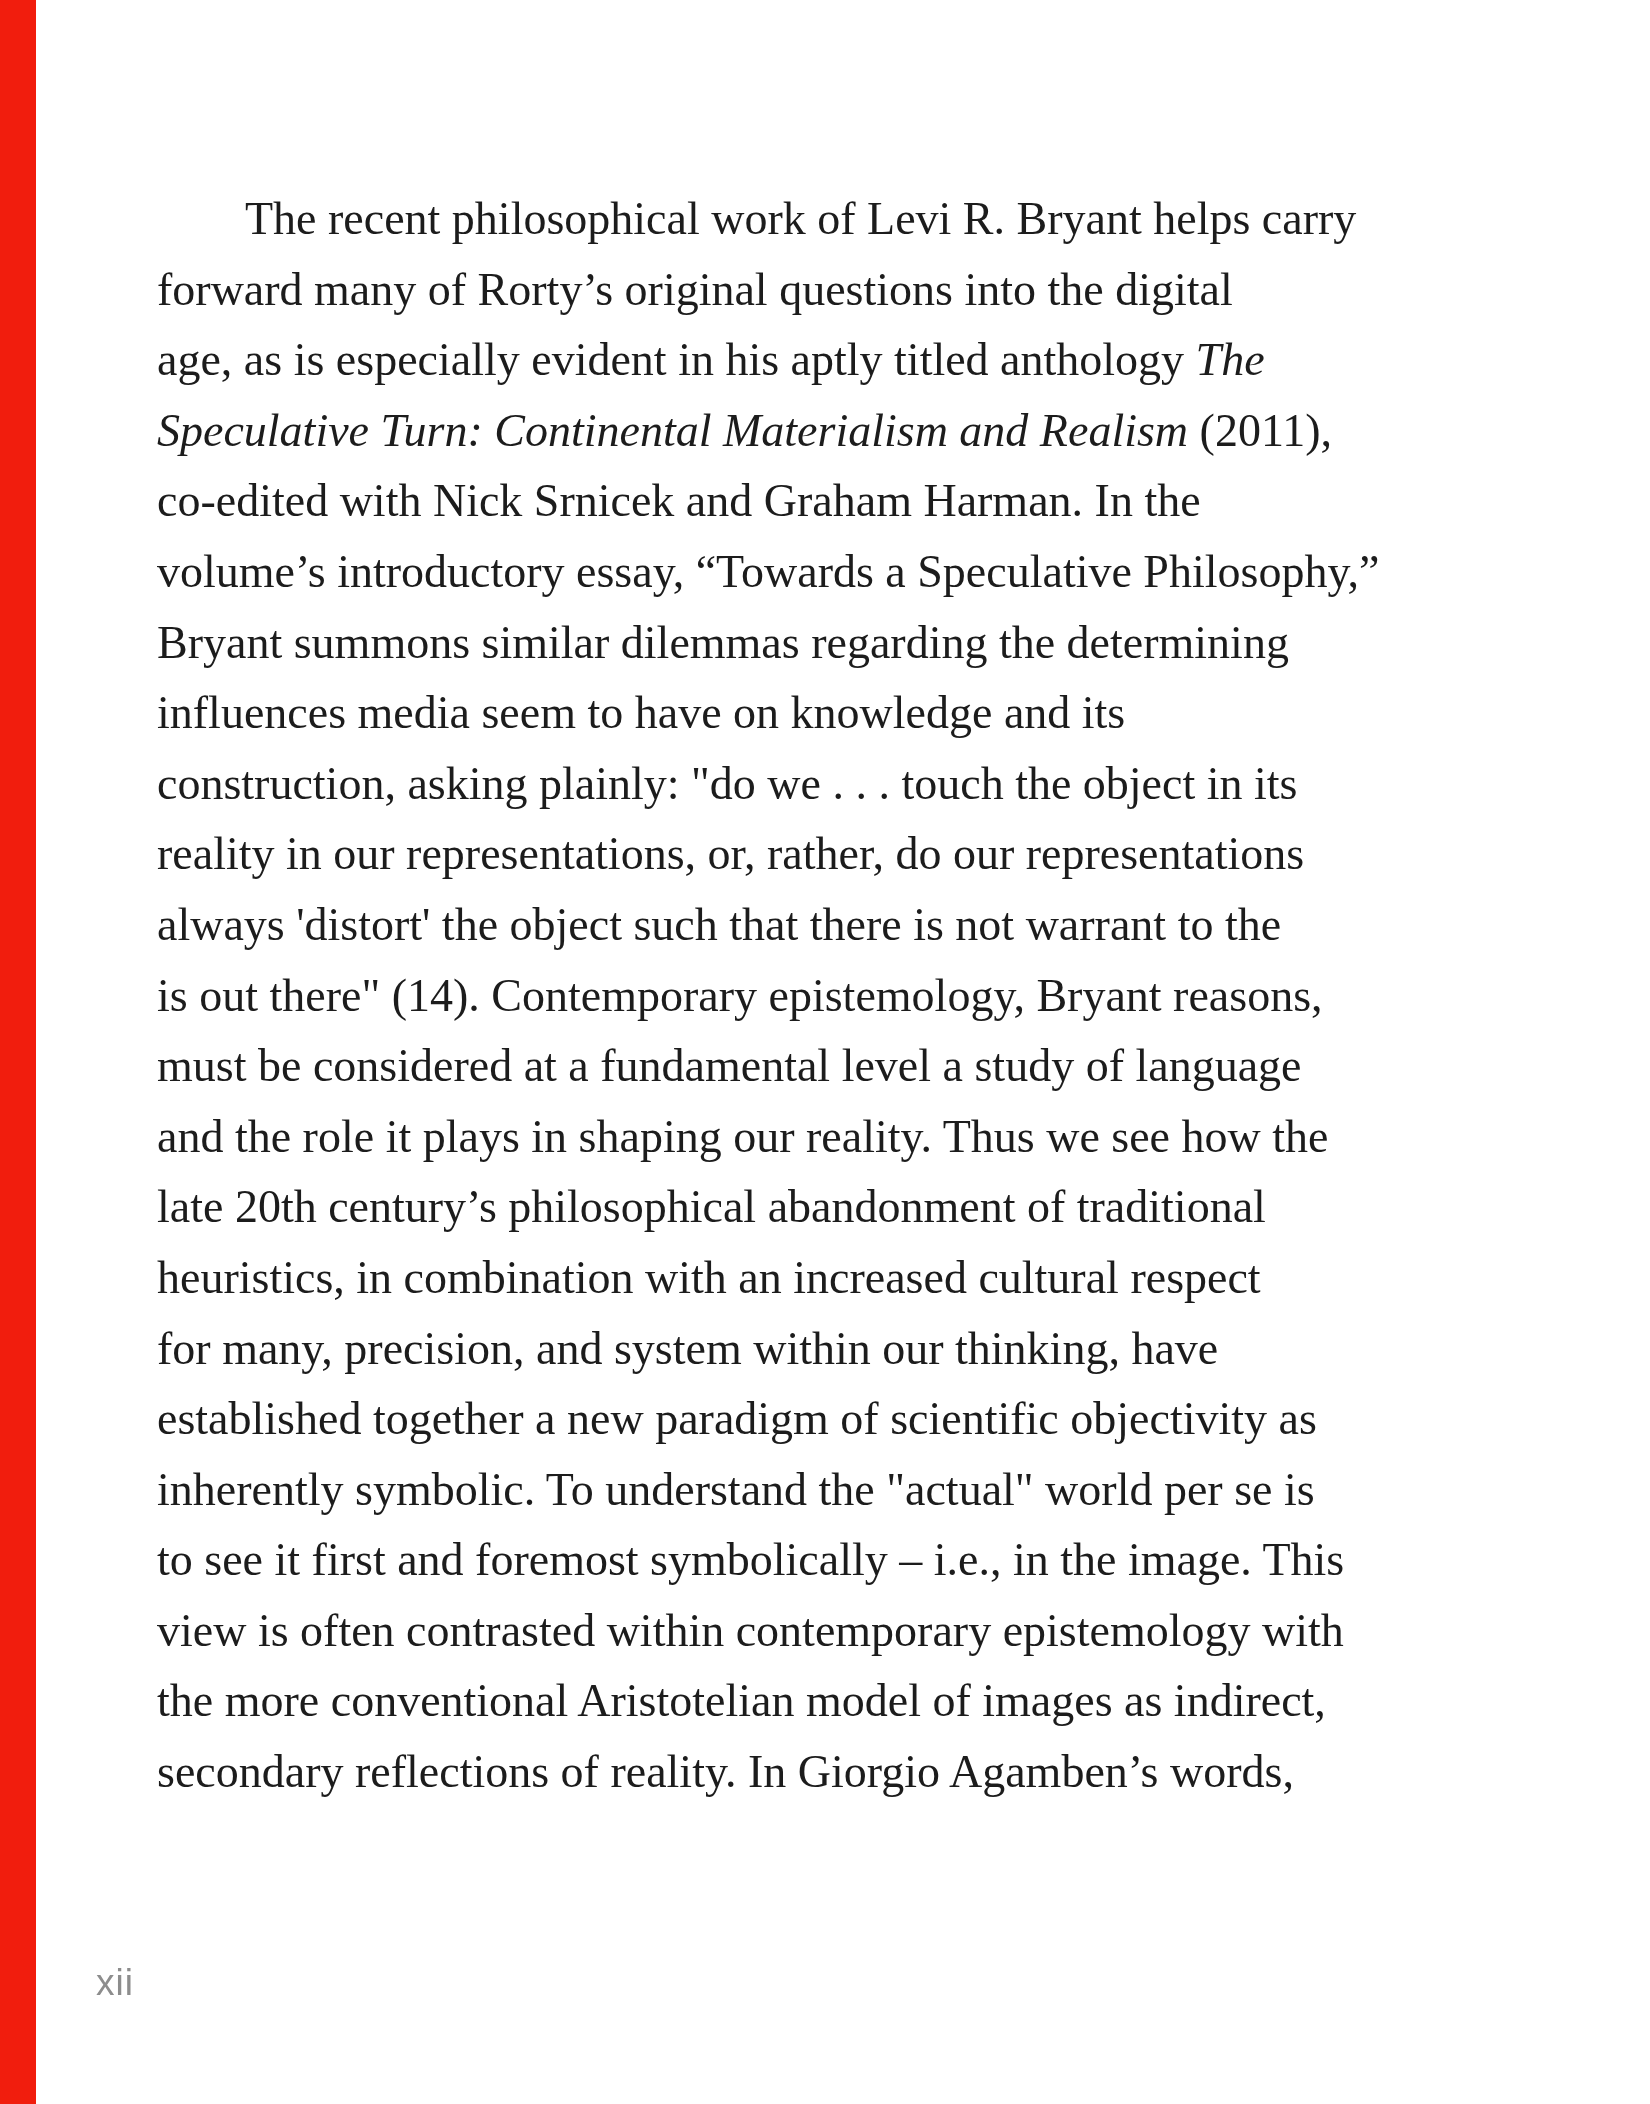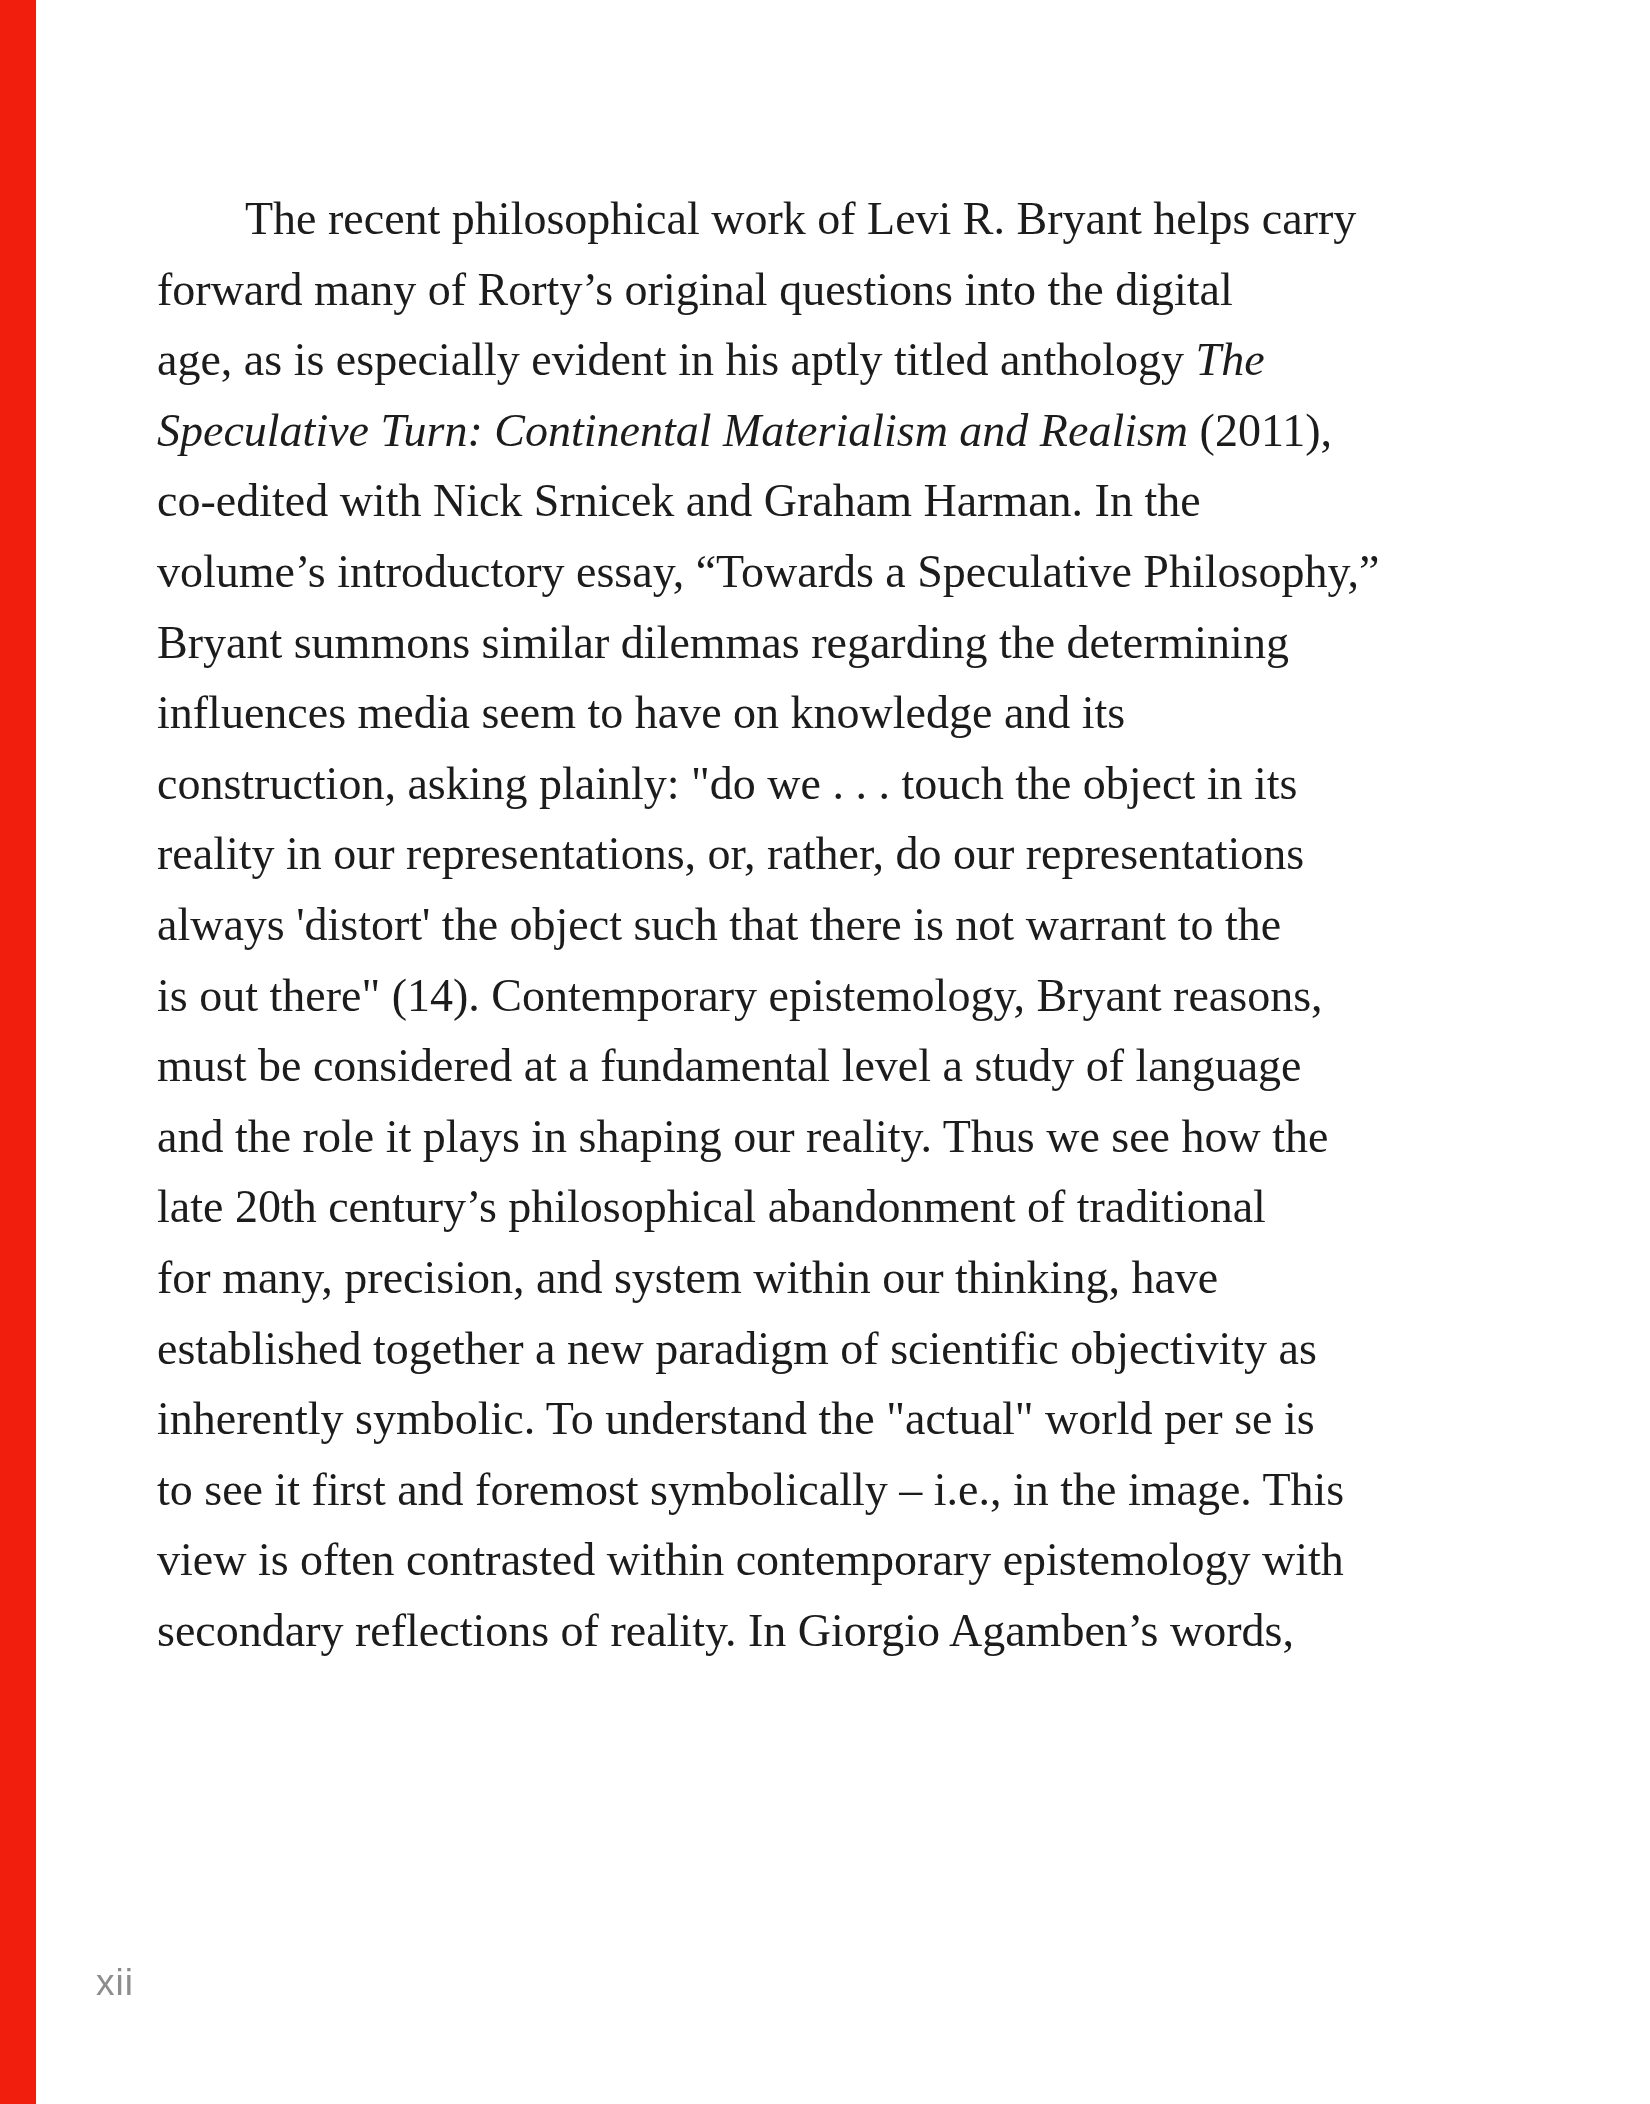--- a/index.html
+++ b/index.html
@@ -55,21 +55,23 @@
       <div class="line"><span>volume’s introductory essay, “Towards a Speculative Philosophy,”</span></div>
       <div class="line"><span>Bryant summons similar dilemmas regarding the determining</span></div>
       <div class="line"><span>influences media seem to have on knowledge and its</span></div>
       <div class="line"><span>construction, asking plainly: "do we . . . touch the object in its</span></div>
       <div class="line"><span>reality in our representations, or, rather, do our representations</span></div>
       <div class="line"><span>always 'distort' the object such that there is not warrant to the</span></div>
       <div class="line"><span>is out there" (14). Contemporary epistemology, Bryant reasons,</span></div>
       <div class="line"><span>must be considered at a fundamental level a study of language</span></div>
       <div class="line"><span>and the role it plays in shaping our reality. Thus we see how the</span></div>
       <div class="line"><span>late 20th century’s philosophical abandonment of traditional</span></div>
+      <div class="line"><span>heuristics, in combination with an increased cultural respect</span></div>
       <div class="line"><span>for many, precision, and system within our thinking, have</span></div>
       <div class="line"><span>established together a new paradigm of scientific objectivity as</span></div>
       <div class="line"><span>inherently symbolic. To understand the "actual" world per se is</span></div>
       <div class="line"><span>to see it first and foremost symbolically – i.e., in the image. This</span></div>
       <div class="line"><span>view is often contrasted within contemporary epistemology with</span></div>
+      <div class="line"><span>the more conventional Aristotelian model of images as indirect,</span></div>
       <div class="line"><span>secondary reflections of reality. In Giorgio Agamben’s words,</span></div>
     </div>
   <div class="page-number">xii</div>
 </div>
 
 </body></html>

